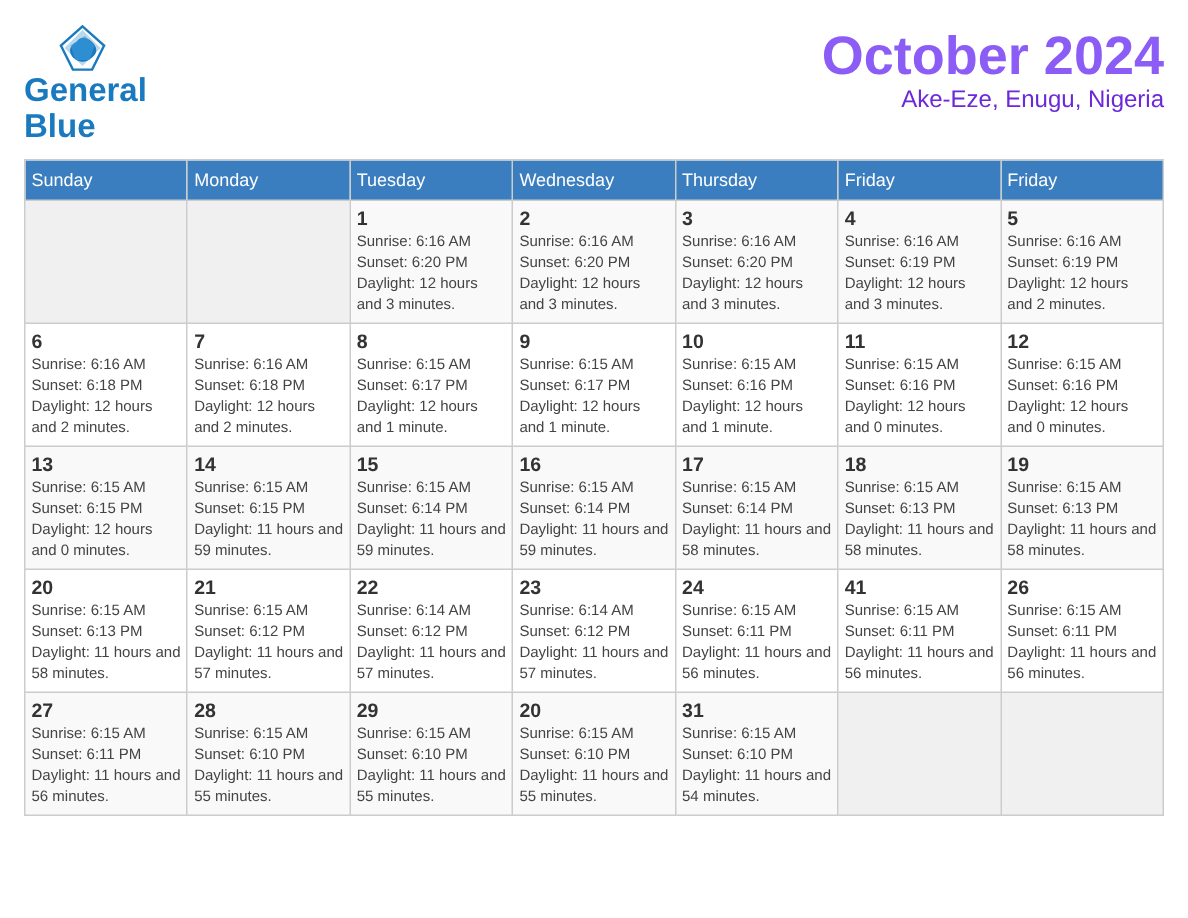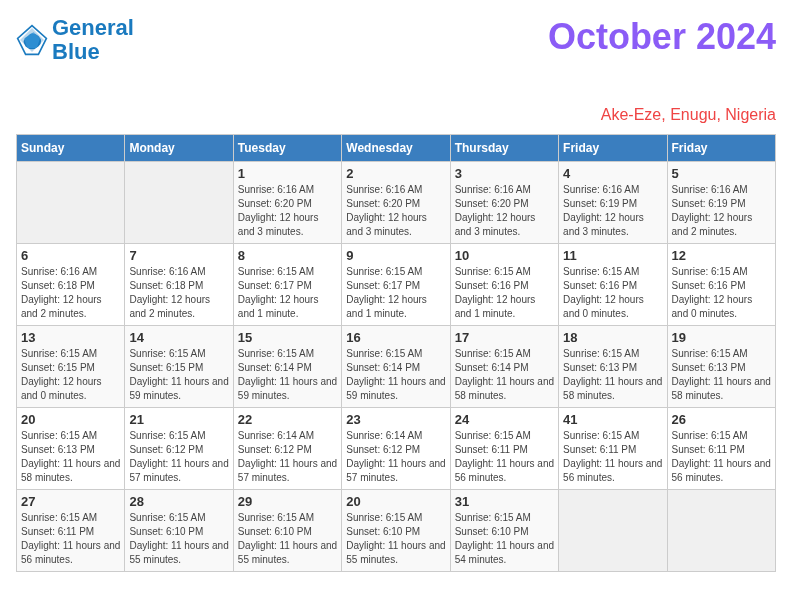--- a/index.html
+++ b/index.html
@@ -12,20 +12,21 @@
     }
     .header {
       display: flex;
       justify-content: space-between;
       align-items: flex-start;
       margin-bottom: 10px;
     }
     .logo {
       display: flex;
       align-items: center;
+      flex-direction: column;
     }
     .logo-text {
       font-size: 22px;
       font-weight: bold;
       color: #333;
       line-height: 1.1;
     }
     .logo-text span {
       color: #1a7abf;
     }
@@ -37,33 +38,32 @@
     .title-block {
       text-align: right;
     }
     .month-title {
       font-size: 36px;
       font-weight: bold;
       color: #8b5cf6;
     }
     .location {
       font-size: 16px;
-      color: #ef4444;
-      margin-top: 48px;
+      color: #6d28d9;
     }
     table {
       width: 100%;
       border-collapse: collapse;
       table-layout: fixed;
     }
     thead tr th {
       background-color: #3a7ebf;
       color: #fff;
       font-size: 12px;
-      font-weight: bold;
+      font-weight: normal;
       padding: 6px 4px;
       text-align: left;
       border: 1px solid #ccc;
     }
     tbody tr td {
       border: 1px solid #ccc;
       vertical-align: top;
       padding: 4px;
       font-size: 10px;
       color: #333;

